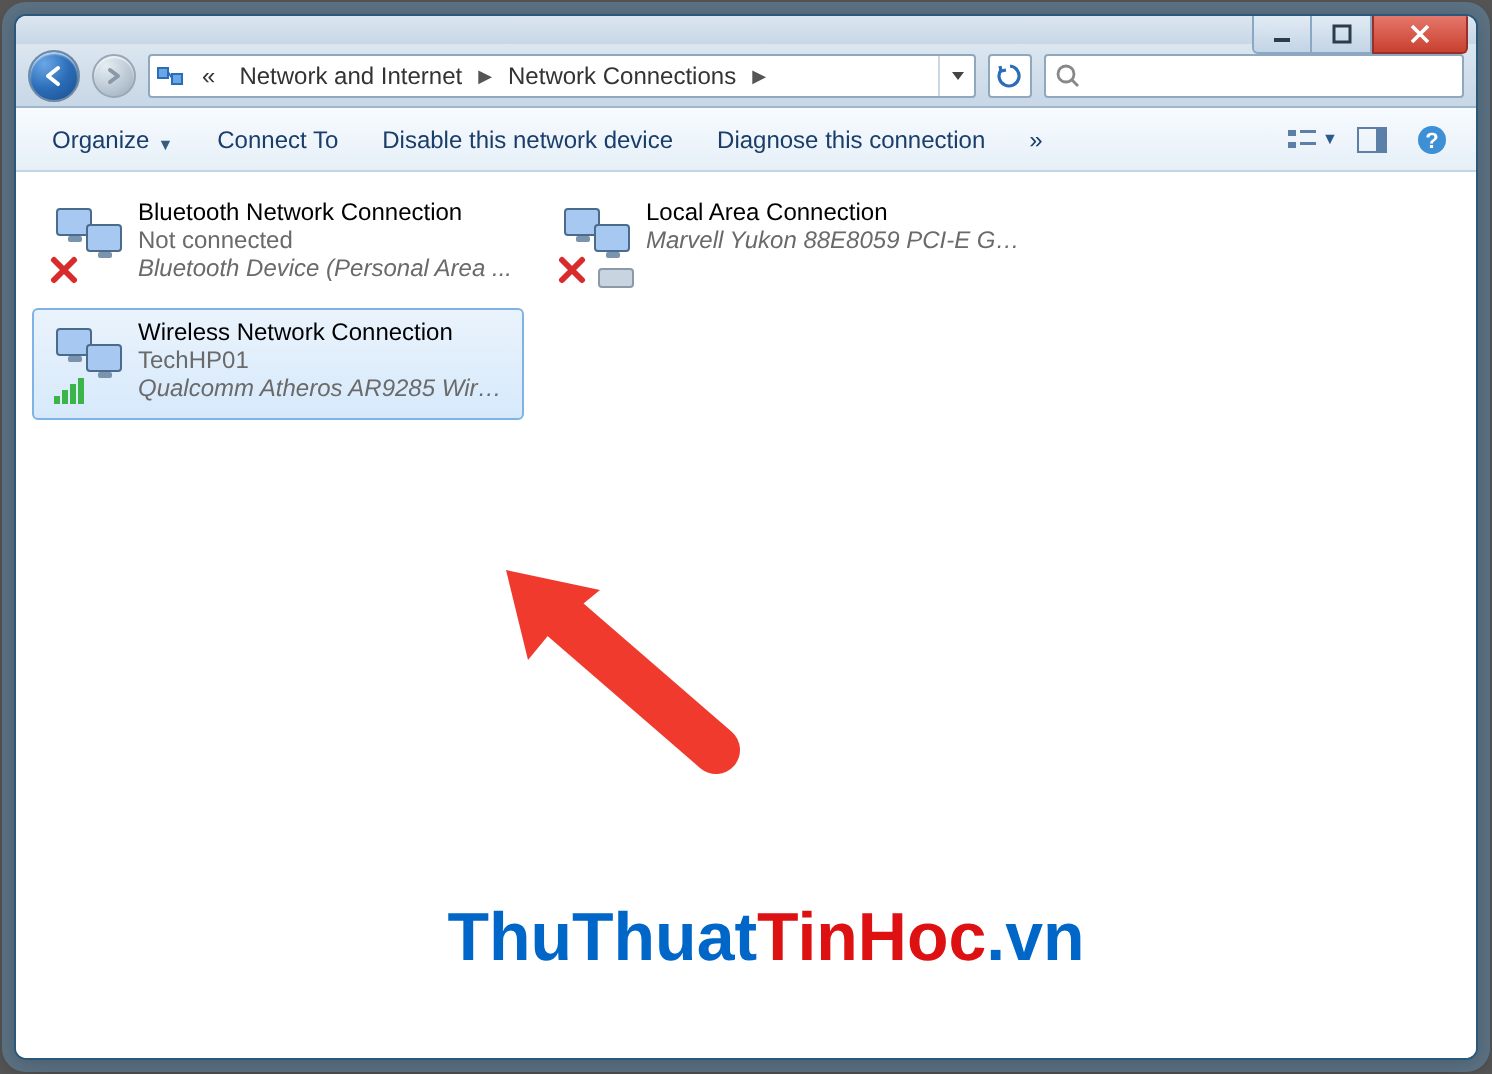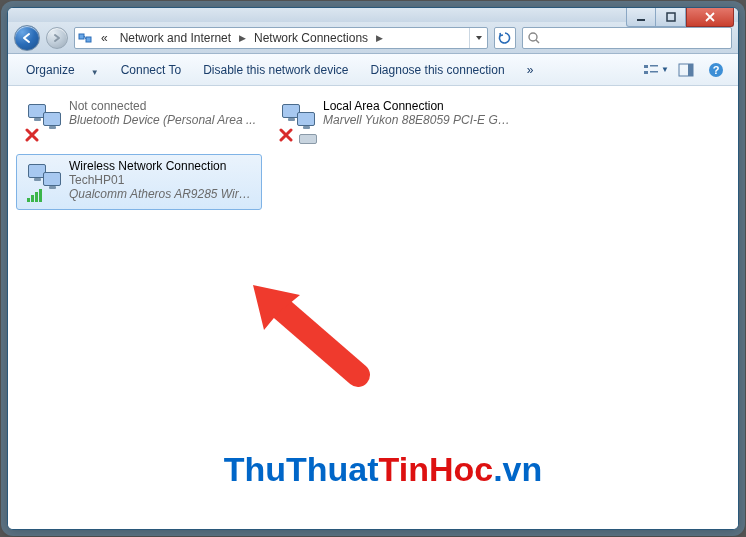--- a/index.html
+++ b/index.html
@@ -132,21 +132,21 @@
     height: 32px;
     background: linear-gradient(#f7fbff,#e6eff7);
     border-bottom: 1px solid #c5d4e2;
     display: flex; align-items: center;
     padding: 0 8px;
     gap: 2px;
   }
   .cmd {
     padding: 4px 10px;
     color: #1a3e6b;
-    display: flex; align-items: flex-end; gap: 16px;
+    display: flex; align-items: flex-end; gap: 4px;
     border-radius: 2px;
   }
   .cmd .tri { font-size: 8px; color:#3a5a7a; }
   .cmdbar .spacer { flex: 1; }
   .iconbtn {
     width: 28px; height: 24px;
     display:flex; align-items:center; justify-content:center;
     color:#2b5a8a;
     gap:2px;
   }
@@ -344,20 +344,21 @@
           <div class="icon-col">
             <div class="neticon">
               <div class="monitor m1"></div>
               <div class="monitor m2"></div>
               <svg class="xmark" viewBox="0 0 14 14">
                 <path d="M2 2 L12 12 M12 2 L2 12" stroke="#d82c2c" stroke-width="3" stroke-linecap="round"></path>
               </svg>
             </div>
           </div>
           <div class="txt-col">
+            <div class="line1">Bluetooth Network Connection</div>
             <div class="line2">Not connected</div>
             <div class="line3">Bluetooth Device (Personal Area ...</div>
           </div>
         </div>
         <div class="item">
           <div class="icon-col">
             <div class="neticon">
               <div class="monitor m1"></div>
               <div class="monitor m2"></div>
               <svg class="xmark" viewBox="0 0 14 14">

